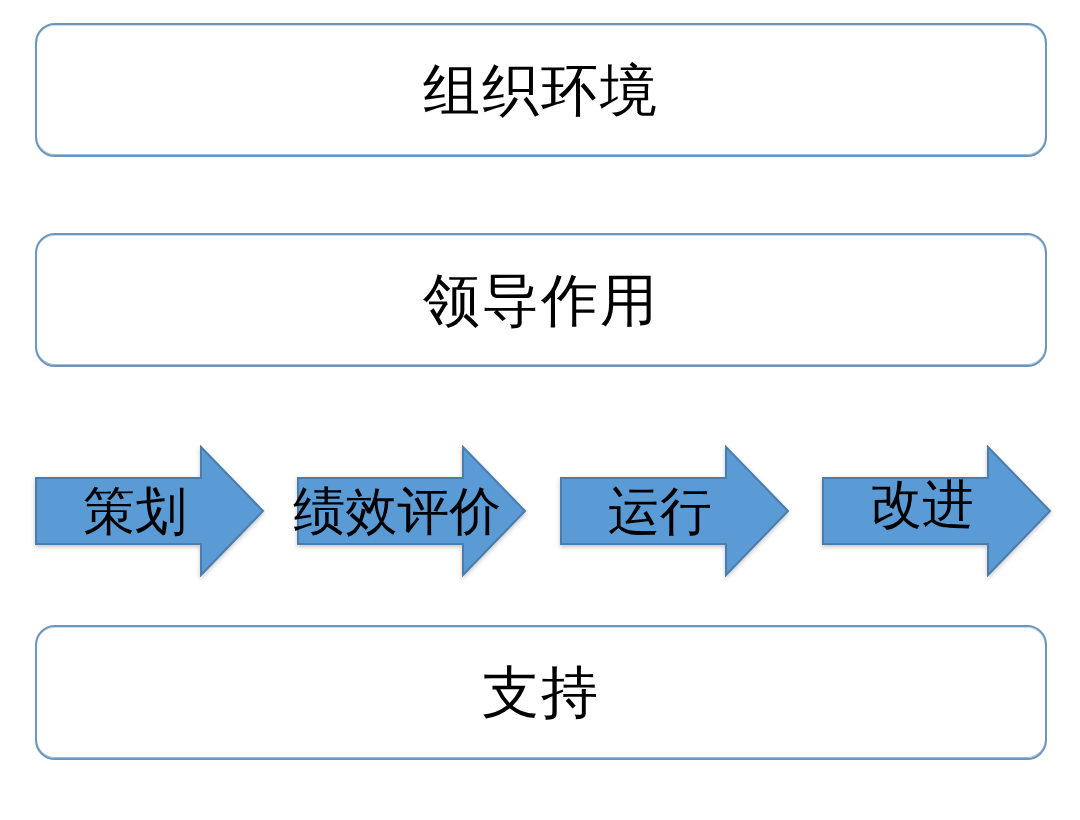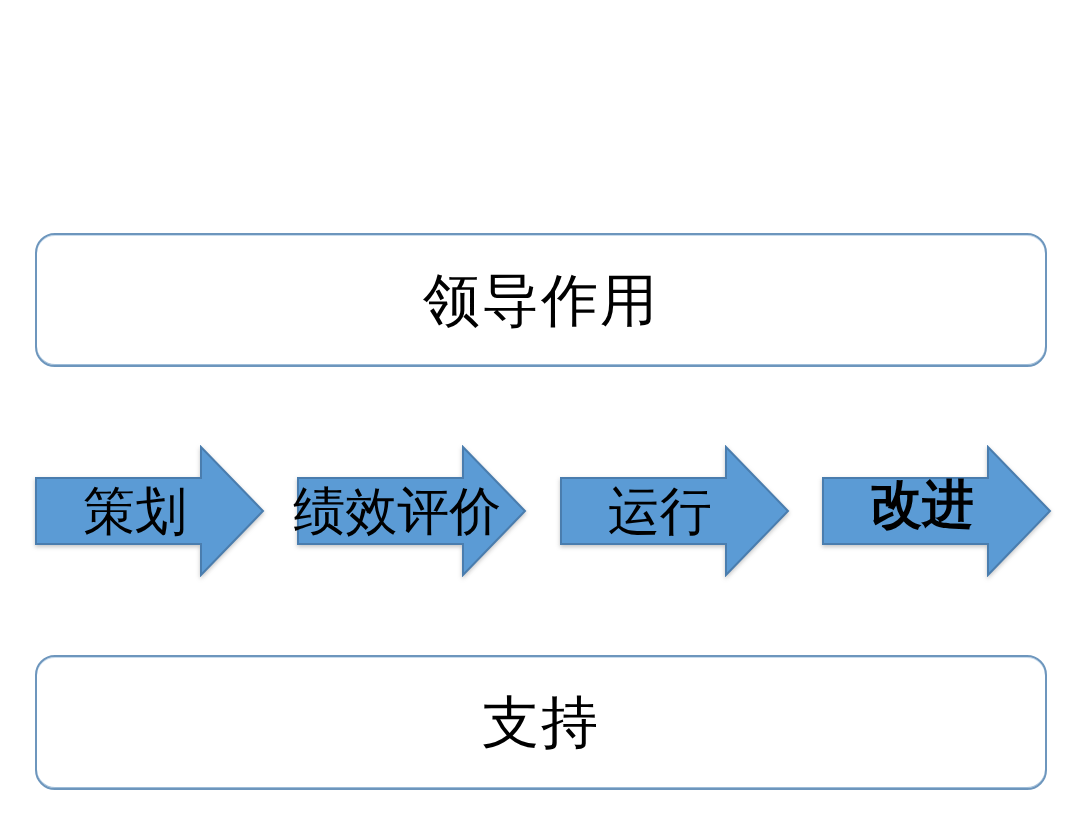--- a/index.html
+++ b/index.html
@@ -32,21 +32,21 @@
   }
   .rbox .box-label {
     font-size: 57px;
     line-height: 1;
     color: #000000;
     letter-spacing: 2px;
     white-space: nowrap;
   }
   .box-context   { top: 23px;  }
   .box-leadership{ top: 233px; }
-  .box-support   { top: 655px; height: 135px; }
+  .box-support   { top: 625px; height: 135px; }
 
   
   .arrow-row {
     position: absolute;
     left: 35px;
     top: 445px;
     width: 1017px;
     height: 132px;
     display: flex;
     justify-content: space-between;
@@ -73,28 +73,30 @@
     display: flex;
     align-items: center;
     justify-content: center;
     font-size: 52px;
     line-height: 1;
     color: #000000;
     white-space: nowrap;
   }
   .proc-arrow:nth-child(4) .arrow-label {
     transform: translateY(-7px);
-    font-weight: bold;
   }
 </style>
 </head>
 <body>
 
 <div class="canvas">
 
+  <div class="rbox box-context">
+    <span class="box-label">组织环境</span>
+  </div>
 
   <div class="rbox box-leadership">
     <span class="box-label">领导作用</span>
   </div>
 
   <div class="arrow-row">
 
     <div class="proc-arrow">
       <svg width="230" height="132" viewBox="0 0 230 132">
         <polygon points="1,33 166,33 166,2 228,66 166,130 166,99 1,99" stroke-width="2" stroke="#4a7dae" fill="#5b9bd5"></polygon>

